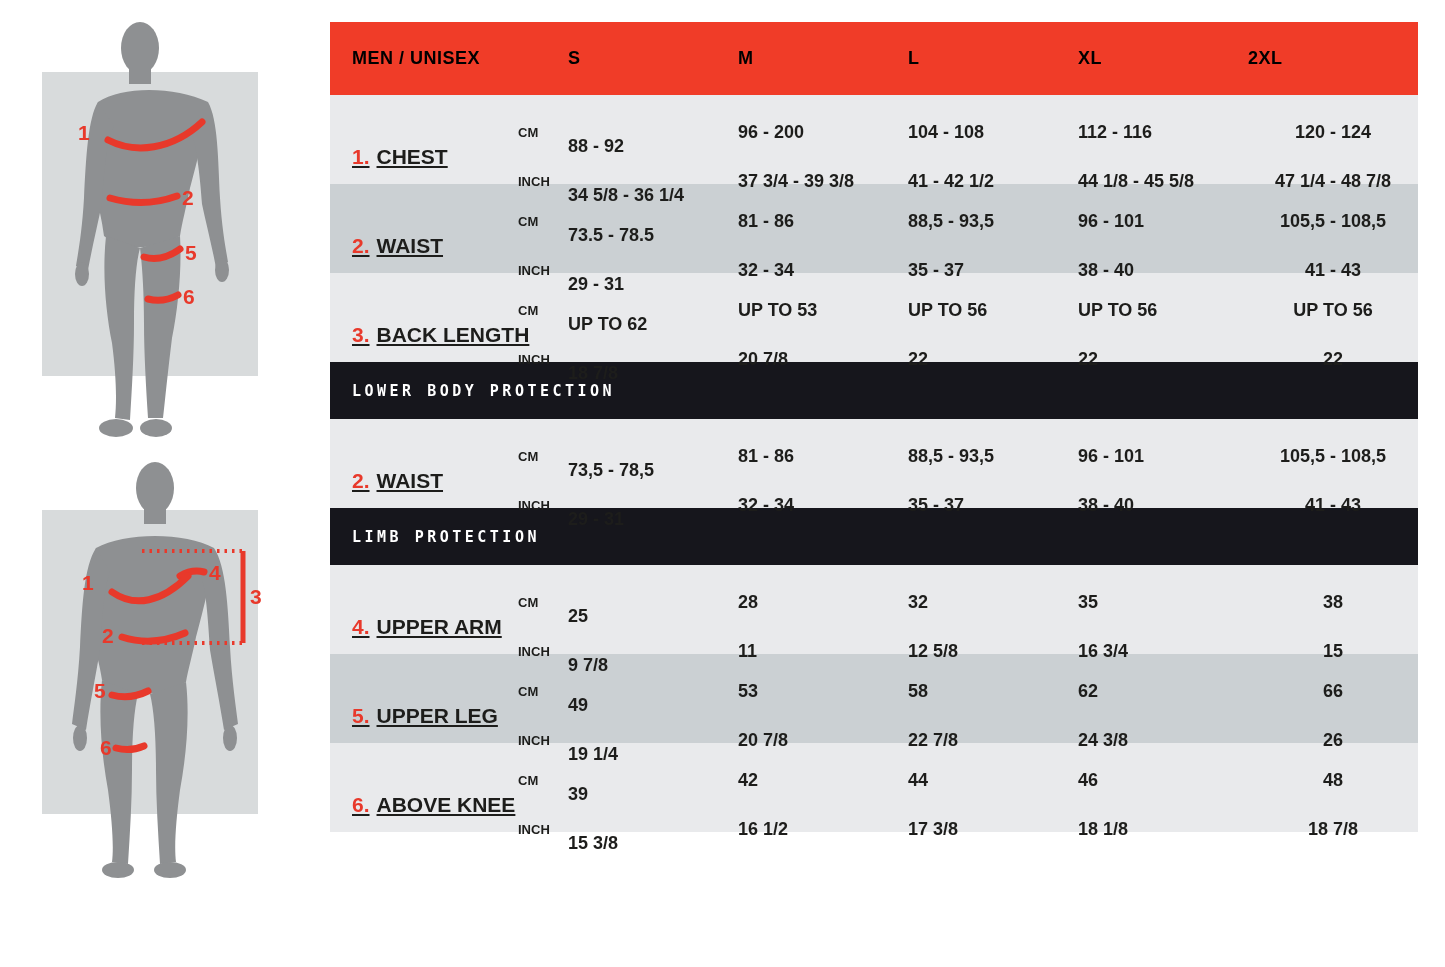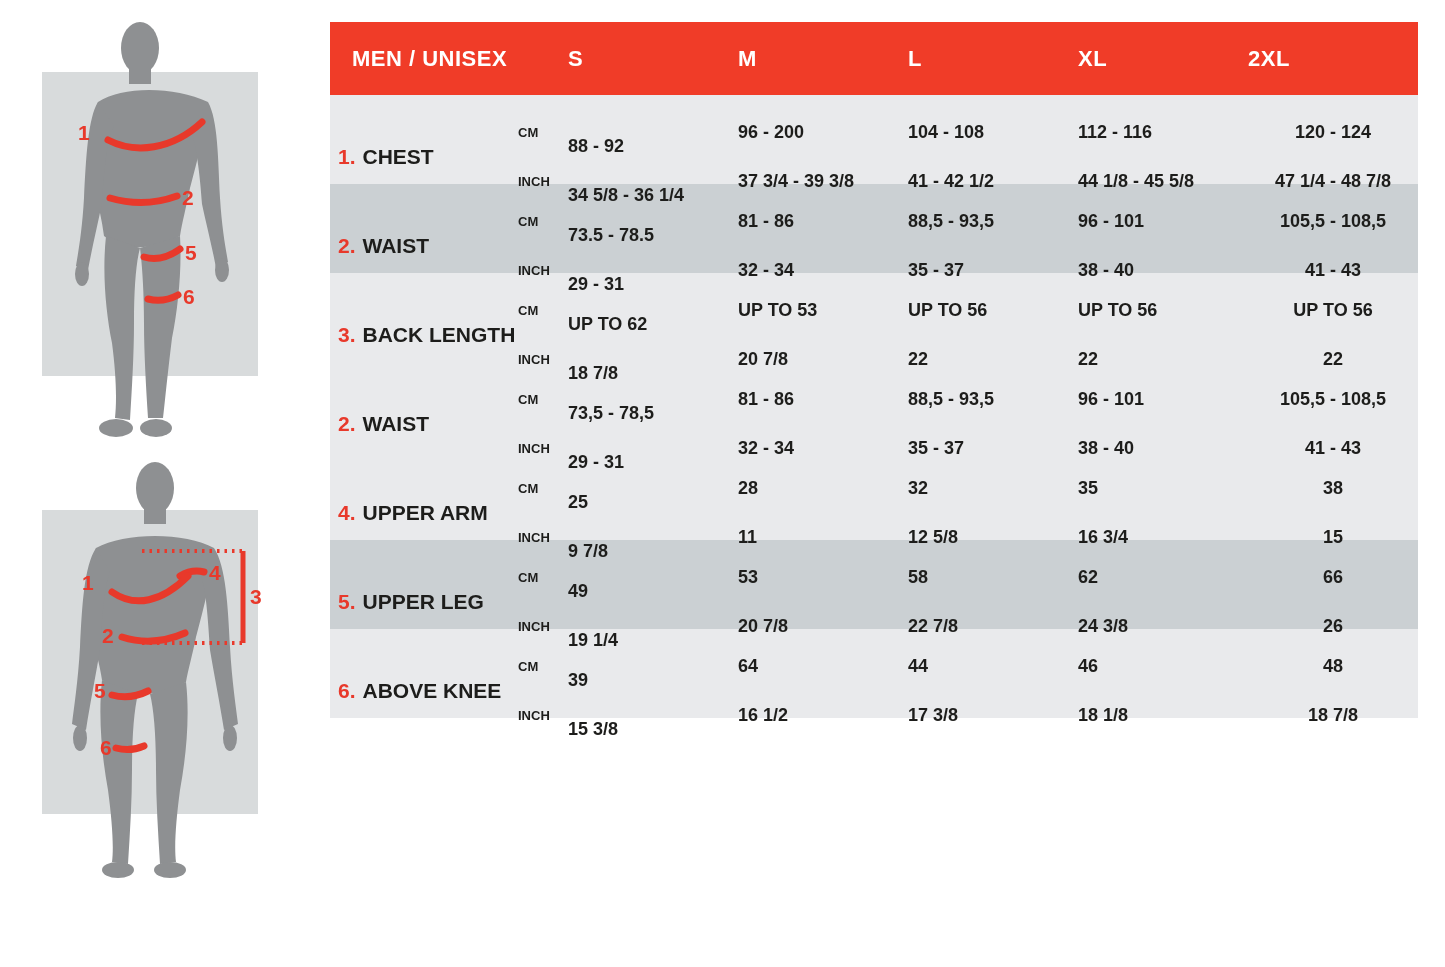--- a/index.html
+++ b/index.html
@@ -14,34 +14,34 @@
   .bodyfill{fill:var(--body-gray,#8e9092);}
   .ann{stroke:var(--accent-red,#e8392b);stroke-width:7;fill:none;stroke-linecap:round;}
   .ann-thin{stroke:var(--accent-red,#e8392b);stroke-width:5;fill:none;}
   .ann-dot{stroke:var(--accent-red,#e8392b);stroke-width:4;fill:none;stroke-dasharray:2.5 5;}
   .ann-num{fill:var(--accent-red,#e8392b);font-family:"Liberation Sans",sans-serif;
            font-weight:bold;font-size:21px;}
 
   
   .sizetable{position:absolute;left:330px;top:22px;width:1088px;}
   .thead{display:grid;grid-template-columns:238px repeat(5,170px);align-items:center;
-         height:73px;background:var(--header-bg,#f03c28);color:#ffffff;font-weight:bold;
-         font-size:22px;letter-spacing:.5px;}
+         height:73px;background:var(--header-bg,#f03c28);color:#000000;font-weight:bold;
+         font-size:18px;letter-spacing:.5px;}
   .thead .title{padding-left:22px;}
   .section-bar{height:57px;background:var(--section-bg,#16161c);color:#fff;display:flex;
          align-items:center;padding-left:22px;box-sizing:border-box;
          font-family:"DejaVu Sans Mono",monospace;font-weight:bold;font-size:15px;
          letter-spacing:3.5px;}
   .mrow{display:grid;grid-template-columns:188px 50px repeat(5,170px);
         grid-template-rows:1fr 1fr;height:89px;box-sizing:border-box;
         padding:13px 0;align-items:center;}
   .mrow.light{background:var(--row-light,#e9eaec);}
   .mrow.dark{background:var(--row-dark,#cbd0d3);}
-  .rlabel{grid-column:1;grid-row:1/3;padding-left:8px;font-size:21px;font-weight:bold;
-          white-space:nowrap;}
+  .rlabel{grid-column:1;grid-row:1/3;padding-left:22px;font-size:21px;font-weight:bold;
+          white-space:nowrap;text-decoration:underline;}
   .rnum{color:var(--accent-red,#e8392b);margin-right:7px;}
   .unit{grid-column:2;font-size:13px;font-weight:bold;}
   .val{font-size:18px;font-weight:bold;white-space:nowrap;}
   .l1{grid-row:1;} .l2{grid-row:2;}
   .c1{grid-column:3;margin-top:28px;} .c2{grid-column:4;} .c3{grid-column:5;} .c4{grid-column:6;} .c5{grid-column:7;text-align:center;}
 </style>
 </head>
 <body>
 
 <div class="page">
@@ -171,39 +171,45 @@
       <div class="val l1 c4">UP TO 56</div>
       <div class="val l1 c5">UP TO 56</div>
       <div class="unit l2">INCH</div>
       <div class="val l2 c1">18 7/8</div>
       <div class="val l2 c2">20 7/8</div>
       <div class="val l2 c3">22</div>
       <div class="val l2 c4">22</div>
       <div class="val l2 c5">22</div>
     </div>
 
+    <div class="section-bar">
+      <span>LOWER BODY PROTECTION</span>
+    </div>
 
     <div class="mrow light">
       <div class="rlabel">
         <span class="rnum">2.</span><span class="rname">WAIST</span>
       </div>
       <div class="unit l1">CM</div>
       <div class="val l1 c1">73,5 - 78,5</div>
       <div class="val l1 c2">81 - 86</div>
       <div class="val l1 c3">88,5 - 93,5</div>
       <div class="val l1 c4">96 - 101</div>
       <div class="val l1 c5">105,5 - 108,5</div>
       <div class="unit l2">INCH</div>
       <div class="val l2 c1">29 - 31</div>
       <div class="val l2 c2">32 - 34</div>
       <div class="val l2 c3">35 - 37</div>
       <div class="val l2 c4">38 - 40</div>
       <div class="val l2 c5">41 - 43</div>
     </div>
 
+    <div class="section-bar">
+      <span>LIMB PROTECTION</span>
+    </div>
 
     <div class="mrow light">
       <div class="rlabel">
         <span class="rnum">4.</span><span class="rname">UPPER ARM</span>
       </div>
       <div class="unit l1">CM</div>
       <div class="val l1 c1">25</div>
       <div class="val l1 c2">28</div>
       <div class="val l1 c3">32</div>
       <div class="val l1 c4">35</div>
@@ -233,21 +239,21 @@
       <div class="val l2 c4">24 3/8</div>
       <div class="val l2 c5">26</div>
     </div>
 
     <div class="mrow light">
       <div class="rlabel">
         <span class="rnum">6.</span><span class="rname">ABOVE KNEE</span>
       </div>
       <div class="unit l1">CM</div>
       <div class="val l1 c1">39</div>
-      <div class="val l1 c2">64</div>
+      <div class="val l1 c2">42</div>
       <div class="val l1 c3">44</div>
       <div class="val l1 c4">46</div>
       <div class="val l1 c5">48</div>
       <div class="unit l2">INCH</div>
       <div class="val l2 c1">15 3/8</div>
       <div class="val l2 c2">16 1/2</div>
       <div class="val l2 c3">17 3/8</div>
       <div class="val l2 c4">18 1/8</div>
       <div class="val l2 c5">18 7/8</div>
     </div>

